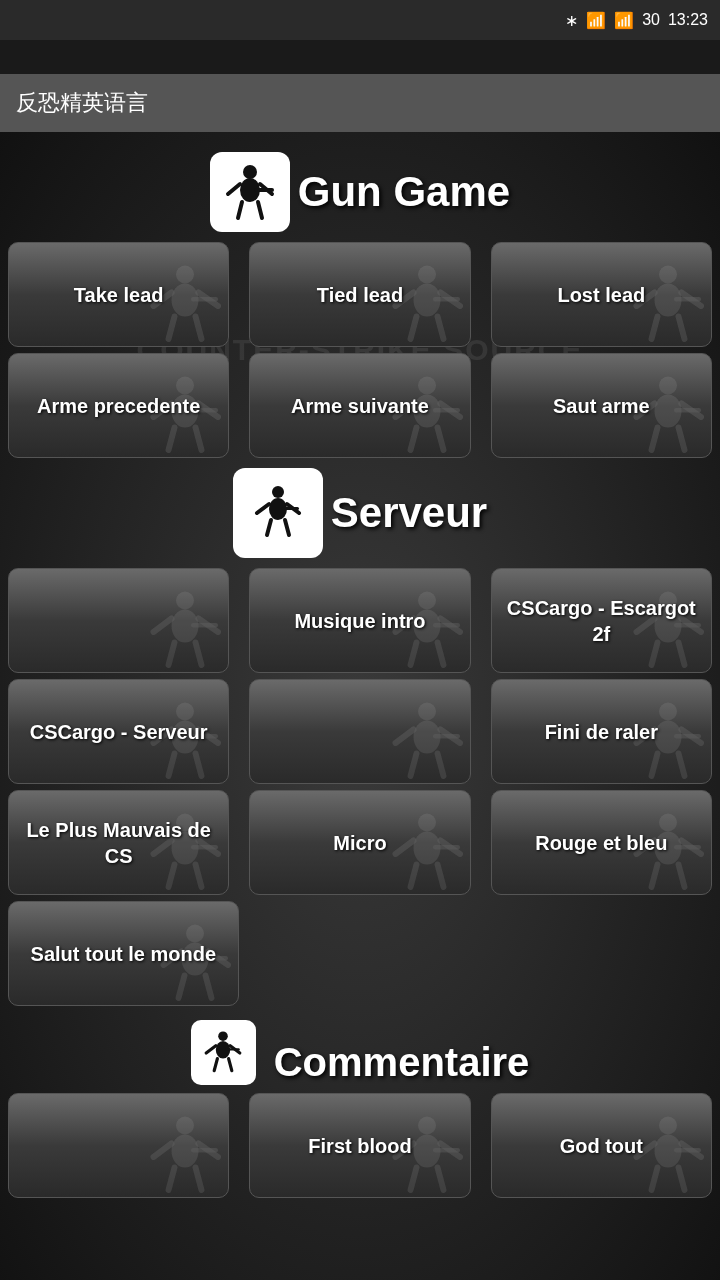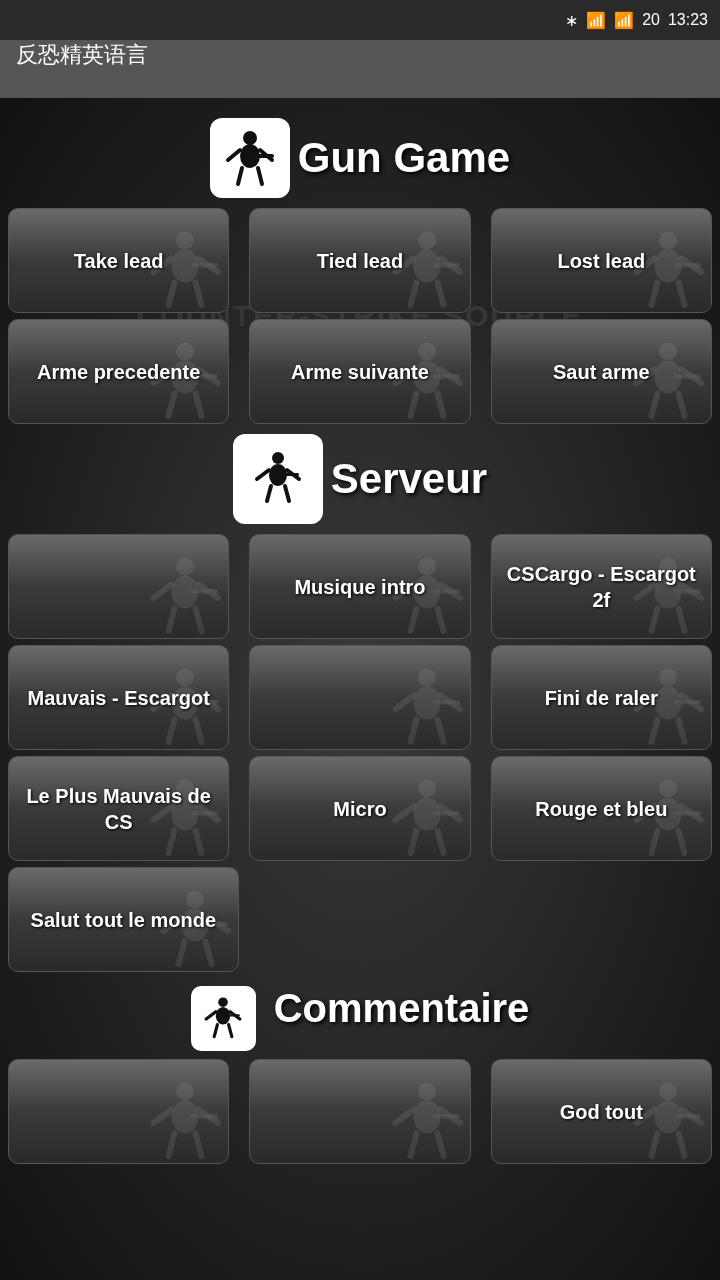--- a/index.html
+++ b/index.html
@@ -27,22 +27,23 @@
       color: #fff;
       font-size: 16px;
     }
 
     
     .title-bar {
       width: 720px;
       height: 58px;
       background: #555;
       display: flex;
-      align-items: flex-start;
+      align-items: center;
       padding: 0 16px;
+      margin-top: 34px;
     }
     .title-bar-text {
       color: #fff;
       font-size: 22px;
       font-weight: normal;
     }
 
     
     .content {
       background: radial-gradient(ellipse at center, #3a3a3a 0%, #111 100%);
@@ -114,21 +115,21 @@
       font-weight: bold;
       text-align: center;
       padding: 8px;
       text-shadow: 1px 1px 3px #000;
       line-height: 1.3;
     }
 
     
     .section-header-sm {
       display: flex;
-      align-items: flex-start;
+      align-items: flex-end;
       justify-content: center;
       margin: 14px auto 8px;
       gap: 18px;
     }
     .section-icon-sm {
       width: 65px;
       height: 65px;
       background: #fff;
       border-radius: 10px;
       display: flex;
@@ -169,21 +170,21 @@
       margin: 6px 0;
     }
   </style>
 </head>
 <body>
 
 <div class="status-bar">
   <span>∗</span>
   <span>📶</span>
   <span>📶</span>
-  <span>20</span>
+  <span>30</span>
   <span>13:23</span>
 </div>
 
 <div class="title-bar">
   <span class="title-bar-text">反恐精英语言</span>
 </div>
 
 <div class="content">
 
   <div class="section-header">
@@ -341,21 +342,21 @@
     <button class="game-btn">
       <svg class="btn-bg-icon" width="90" height="90" viewBox="0 0 60 60">
         <circle cx="28" cy="9" r="6" fill="#aaa" opacity="0.45"></circle>
         <ellipse cx="28" cy="26" rx="9" ry="11" fill="#aaa" opacity="0.45"></ellipse>
         <line x1="19" y1="21" x2="7" y2="30" stroke="#aaa" stroke-width="4" stroke-linecap="round" opacity="0.45"></line>
         <line x1="37" y1="21" x2="50" y2="30" stroke="#aaa" stroke-width="4" stroke-linecap="round" opacity="0.45"></line>
         <line x1="21" y1="37" x2="17" y2="52" stroke="#aaa" stroke-width="4" stroke-linecap="round" opacity="0.45"></line>
         <line x1="35" y1="37" x2="39" y2="52" stroke="#aaa" stroke-width="4" stroke-linecap="round" opacity="0.45"></line>
         <rect x="32" y="24" width="18" height="3" rx="1.5" fill="#aaa" opacity="0.45"></rect>
       </svg>
-      <span class="btn-label">Mauvais - Escargot</span>
+      <span class="btn-label">CSCargo - Serveur</span>
     </button>
     <button class="game-btn">
       <svg class="btn-bg-icon" width="90" height="90" viewBox="0 0 60 60">
         <circle cx="28" cy="9" r="6" fill="#aaa" opacity="0.45"></circle>
         <ellipse cx="28" cy="26" rx="9" ry="11" fill="#aaa" opacity="0.45"></ellipse>
         <line x1="19" y1="21" x2="7" y2="30" stroke="#aaa" stroke-width="4" stroke-linecap="round" opacity="0.45"></line>
         <line x1="37" y1="21" x2="50" y2="30" stroke="#aaa" stroke-width="4" stroke-linecap="round" opacity="0.45"></line>
         <line x1="21" y1="37" x2="17" y2="52" stroke="#aaa" stroke-width="4" stroke-linecap="round" opacity="0.45"></line>
         <line x1="35" y1="37" x2="39" y2="52" stroke="#aaa" stroke-width="4" stroke-linecap="round" opacity="0.45"></line>
         <rect x="32" y="24" width="18" height="3" rx="1.5" fill="#aaa" opacity="0.45"></rect>
@@ -459,20 +460,21 @@
     <button class="game-btn">
       <svg class="btn-bg-icon" width="90" height="90" viewBox="0 0 60 60">
         <circle cx="28" cy="9" r="6" fill="#aaa" opacity="0.45"></circle>
         <ellipse cx="28" cy="26" rx="9" ry="11" fill="#aaa" opacity="0.45"></ellipse>
         <line x1="19" y1="21" x2="7" y2="30" stroke="#aaa" stroke-width="4" stroke-linecap="round" opacity="0.45"></line>
         <line x1="37" y1="21" x2="50" y2="30" stroke="#aaa" stroke-width="4" stroke-linecap="round" opacity="0.45"></line>
         <line x1="21" y1="37" x2="17" y2="52" stroke="#aaa" stroke-width="4" stroke-linecap="round" opacity="0.45"></line>
         <line x1="35" y1="37" x2="39" y2="52" stroke="#aaa" stroke-width="4" stroke-linecap="round" opacity="0.45"></line>
         <rect x="32" y="24" width="18" height="3" rx="1.5" fill="#aaa" opacity="0.45"></rect>
       </svg>
+      <span class="btn-label">First blood</span>
     </button>
     <button class="game-btn">
       <svg class="btn-bg-icon" width="90" height="90" viewBox="0 0 60 60">
         <circle cx="28" cy="9" r="6" fill="#aaa" opacity="0.45"></circle>
         <ellipse cx="28" cy="26" rx="9" ry="11" fill="#aaa" opacity="0.45"></ellipse>
         <line x1="19" y1="21" x2="7" y2="30" stroke="#aaa" stroke-width="4" stroke-linecap="round" opacity="0.45"></line>
         <line x1="37" y1="21" x2="50" y2="30" stroke="#aaa" stroke-width="4" stroke-linecap="round" opacity="0.45"></line>
         <line x1="21" y1="37" x2="17" y2="52" stroke="#aaa" stroke-width="4" stroke-linecap="round" opacity="0.45"></line>
         <line x1="35" y1="37" x2="39" y2="52" stroke="#aaa" stroke-width="4" stroke-linecap="round" opacity="0.45"></line>
         <rect x="32" y="24" width="18" height="3" rx="1.5" fill="#aaa" opacity="0.45"></rect>

